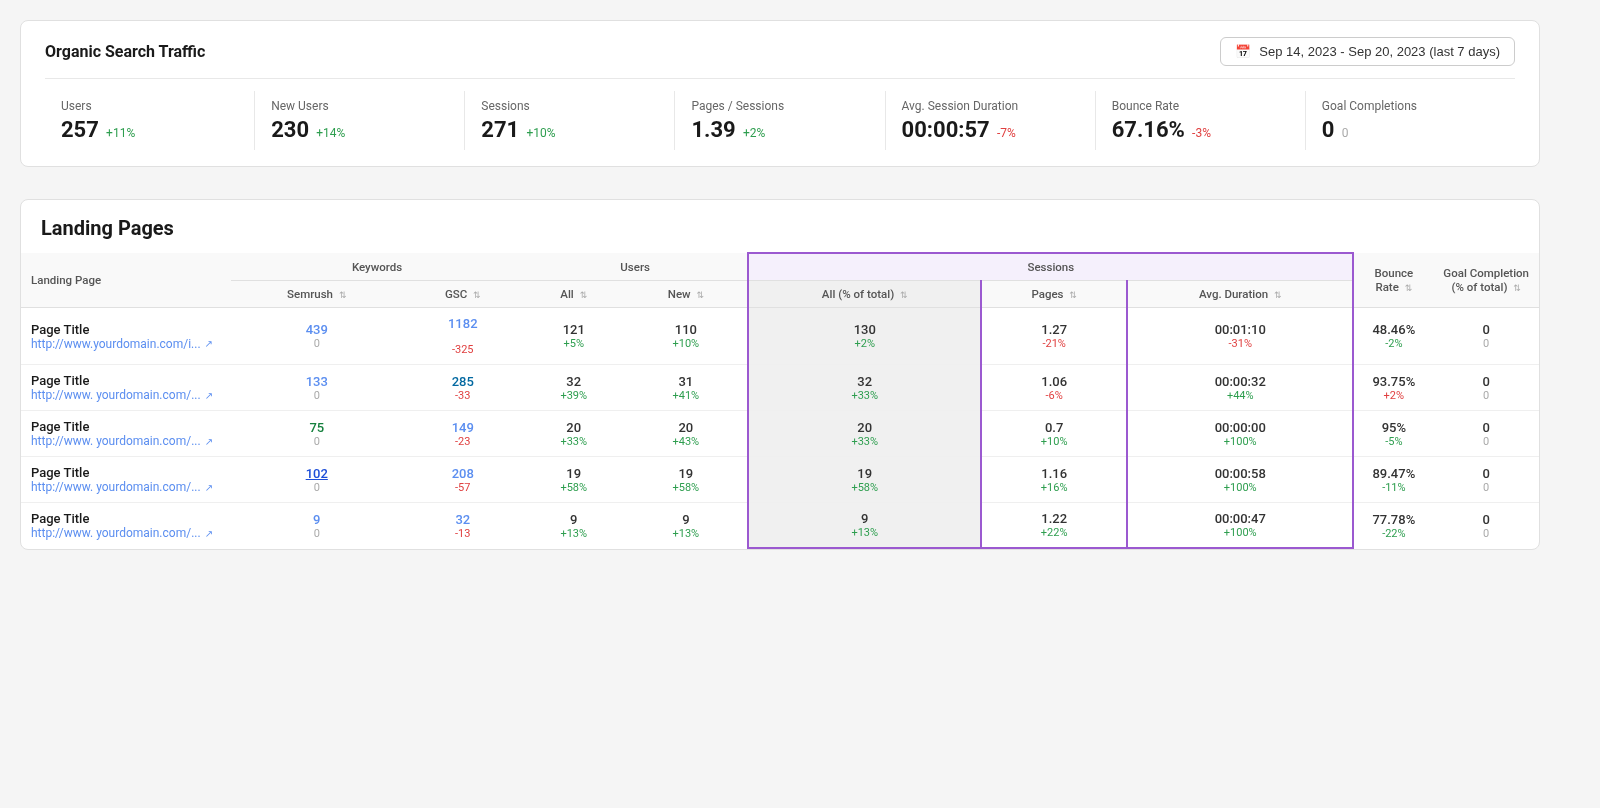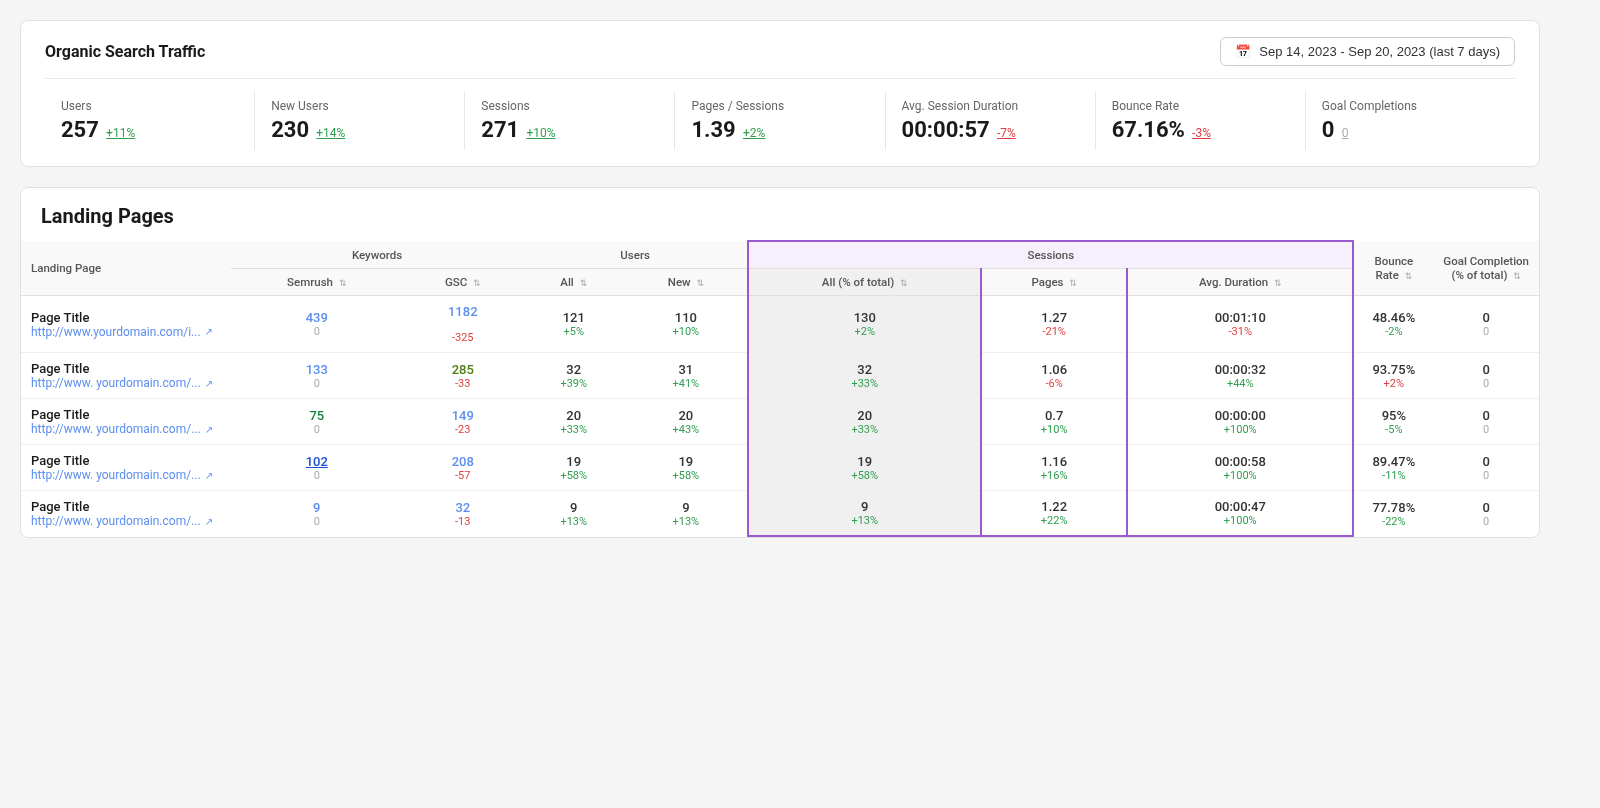--- a/index.html
+++ b/index.html
@@ -5,21 +5,21 @@
     * { box-sizing: border-box; margin: 0; padding: 0; }
     body { font-family: -apple-system, BlinkMacSystemFont, 'Segoe UI', Roboto, sans-serif; background: #f5f5f5; color: #333; font-size: 13px; }
     .page { padding: 20px; max-width: 1560px; }
 
     
     .summary-card {
       background: #fff;
       border: 1px solid #e0e0e0;
       border-radius: 8px;
       padding: 16px 24px;
-      margin-bottom: 20px;
+      margin-bottom: 32px;
     }
     .summary-header {
       display: flex;
       justify-content: space-between;
       align-items: center;
       margin-bottom: 12px;
     }
     .summary-title { font-size: 16px; font-weight: 700; color: #1a1a1a; }
     .date-range-btn {
       display: flex; align-items: center; gap: 8px;
@@ -33,21 +33,21 @@
       padding-top: 12px;
     }
     .metric-item {
       flex: 1;
       padding: 8px 16px;
       border-right: 1px solid #e8e8e8;
     }
     .metric-item:last-child { border-right: none; }
     .metric-label { font-size: 12px; color: #666; margin-bottom: 4px; }
     .metric-value { font-size: 22px; font-weight: 700; color: #1a1a1a; }
-    .metric-change { font-size: 12px; margin-left: 4px; text-decoration: underline; }
+    .metric-change { font-size: 12px; margin-left: 4px; }
     .change-pos { color: #2e9e4f; }
     .change-neg { color: #e04040; }
 
     
     .table-card {
       background: #fff;
       border: 1px solid #e0e0e0;
       border-radius: 8px;
       padding: 16px 0 0;
     }
@@ -286,21 +286,21 @@
         <div class="page-url">
           http://www. yourdomain.com/...
           <span class="ext-icon">↗</span>
         </div>
       </td>
       <td>
         <div class="cell-main" style="color:#5b8ef0;">133</div>
         <div class="cell-sub" style="color:#aaa;">0</div>
       </td>
       <td>
-        <div class="cell-main" style="color:#4d7c0f;">285</div>
+        <div class="cell-main" style="color:#0369a1;">285</div>
         <div class="cell-sub" style="color:#e04040;">-33</div>
       </td>
       <td>
         <div class="cell-main">32</div>
         <div class="cell-sub" style="color:#2e9e4f;">+39%</div>
       </td>
       <td>
         <div class="cell-main">31</div>
         <div class="cell-sub" style="color:#2e9e4f;">+41%</div>
       </td>

